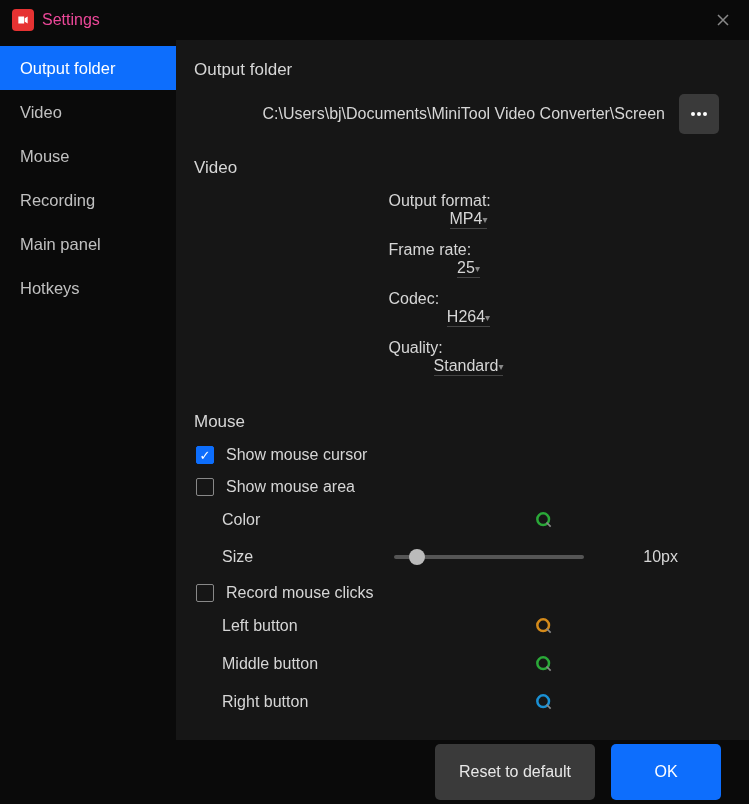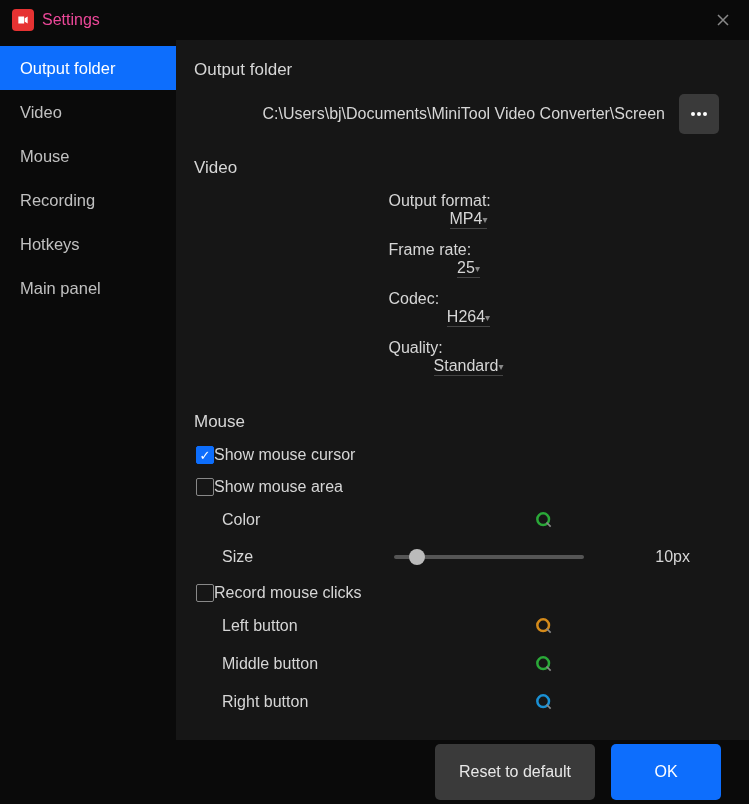--- a/index.html
+++ b/index.html
@@ -133,20 +133,21 @@
     cursor: pointer;
   }
   .select .caret {
     font-size: 10px;
     color: #888;
   }
 
   .check-row {
     display: flex;
     align-items: center;
+    gap: 12px;
     padding-left: 2px;
     margin-bottom: 14px;
     cursor: pointer;
   }
   .checkbox {
     width: 18px; height: 18px;
     border: 1.5px solid #888;
     border-radius: 2px;
     display: flex; align-items: center; justify-content: center;
     flex-shrink: 0;
@@ -178,21 +179,21 @@
   .color-swatch {
     width: 20px; height: 20px;
     margin-left: 150px;
   }
   .color-swatch svg { width: 20px; height: 20px; }
 
   .slider-wrap {
     flex: 1;
     display: flex;
     align-items: center;
-    gap: 56px;
+    gap: 44px;
     padding-right: 10px;
   }
   .slider {
     position: relative;
     flex: 1;
     height: 4px;
     background: #555;
     border-radius: 2px;
     max-width: 190px;
     margin-left: 10px;
@@ -267,24 +268,24 @@
     <div class="sidebar-item">
         <span>Video</span>
       </div>
     <div class="sidebar-item">
         <span>Mouse</span>
       </div>
     <div class="sidebar-item">
         <span>Recording</span>
       </div>
     <div class="sidebar-item">
+        <span>Main panel</span>
+      </div>
+    <div class="sidebar-item">
         <span>Hotkeys</span>
-      </div>
-    <div class="sidebar-item">
-        <span>Main panel</span>
       </div>
   </div>
 
   <div class="content">
     <div class="scroll-area">
 
       <div class="section-title">Output folder</div>
       <div class="folder-row">
         <div class="folder-path">C:\Users\bj\Documents\MiniTool Video Converter\Screen</div>
         <div class="browse-btn">

